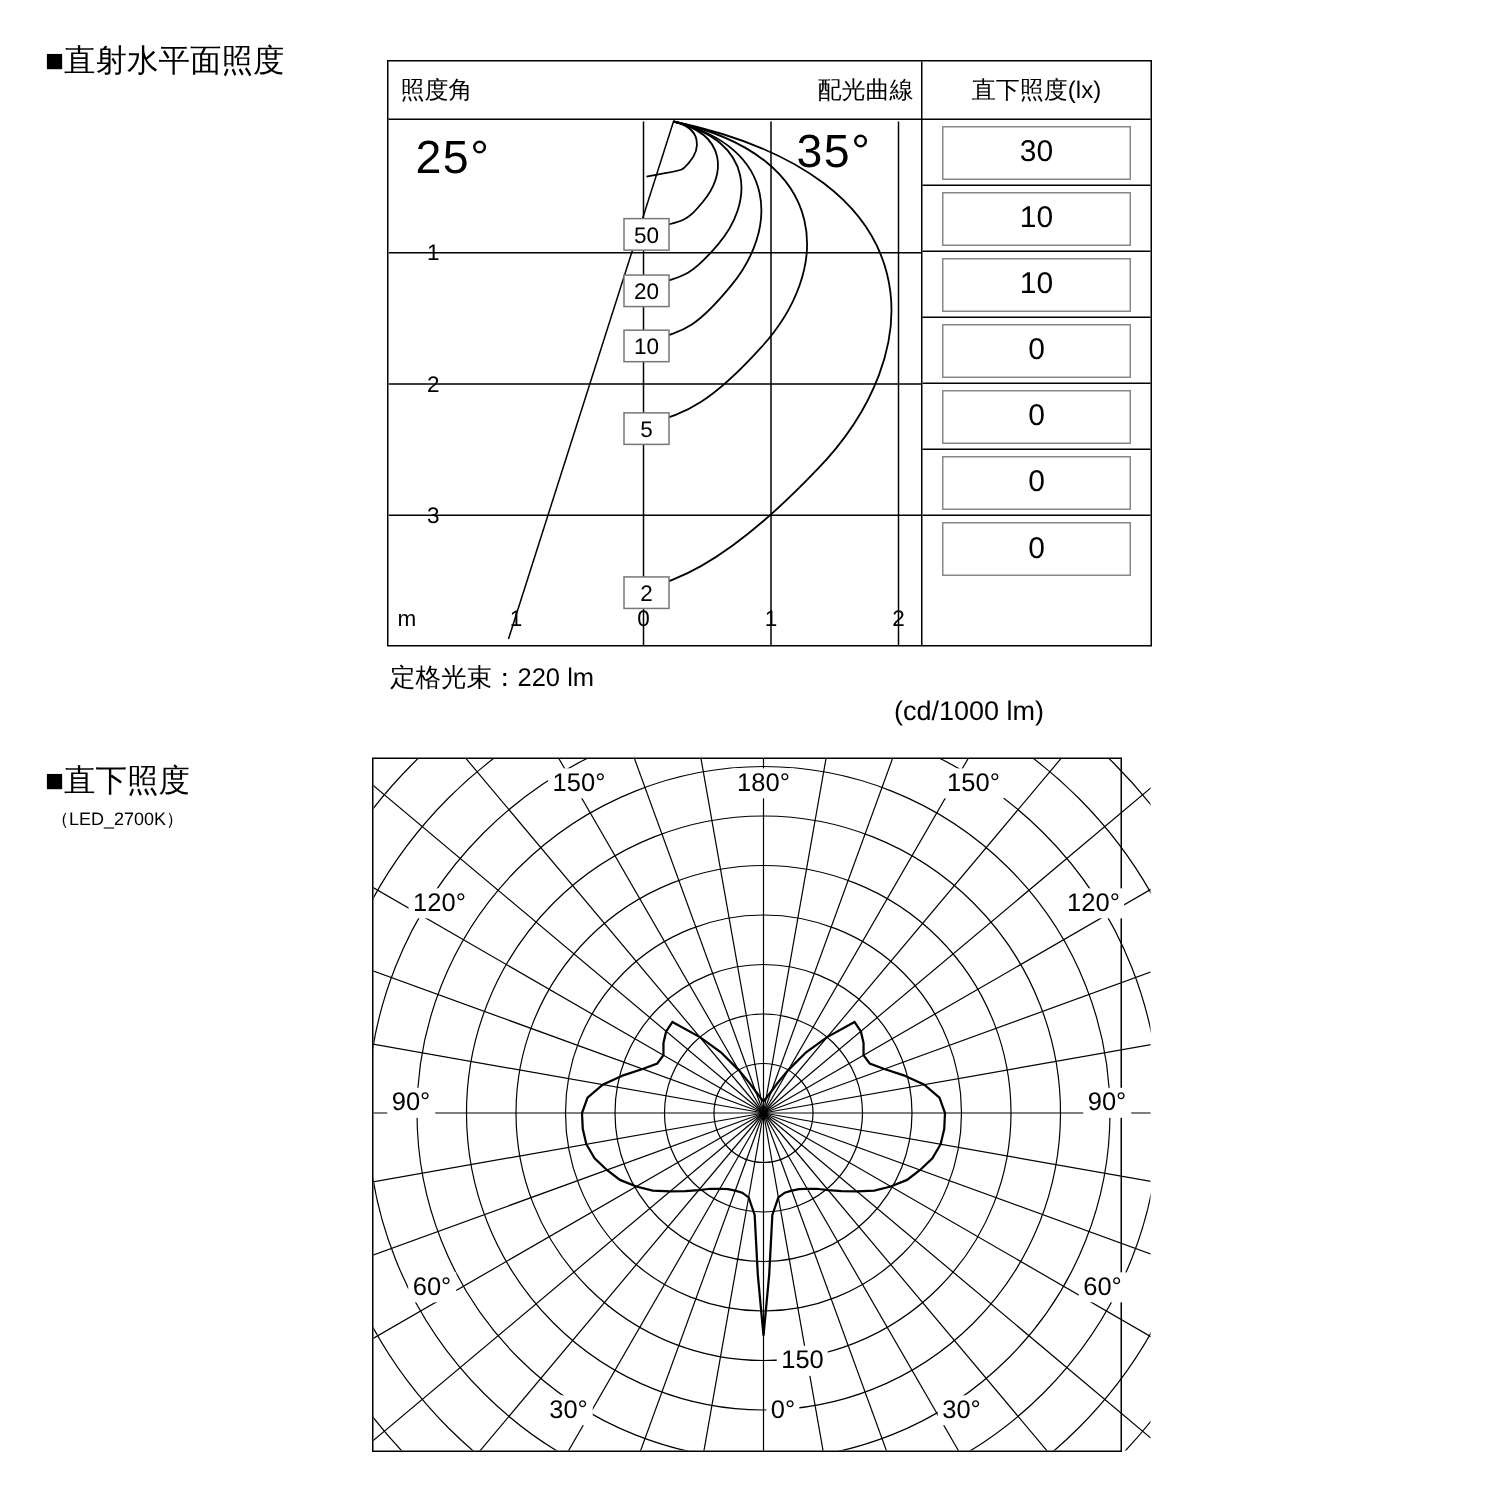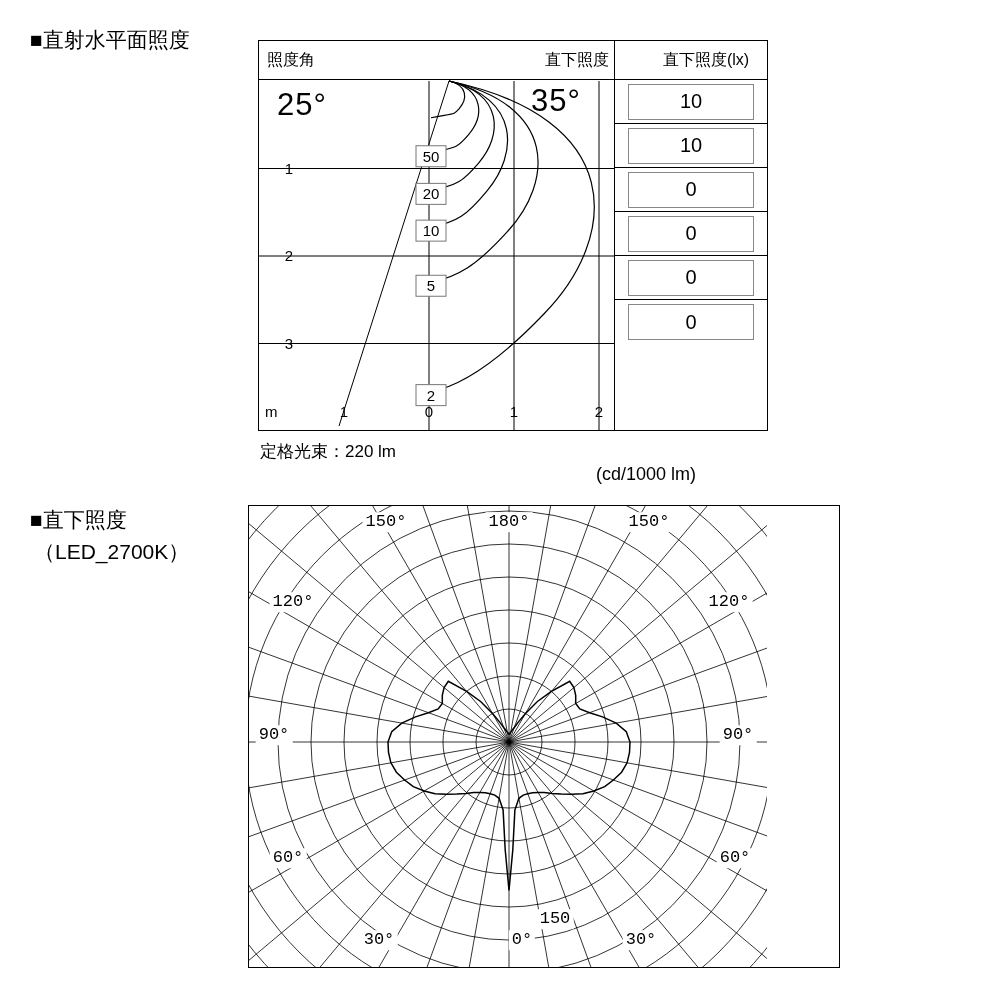--- a/index.html
+++ b/index.html
@@ -3,21 +3,21 @@
 <meta charset="utf-8">
 <style>
   * { margin:0; padding:0; box-sizing:border-box; }
   html,body { width:1000px; height:1000px; background:#fff; color:#000;
     font-family:"Liberation Sans","DejaVu Sans",sans-serif; position:relative; overflow:hidden; }
   .abs { position:absolute; }
   .chart-box { position:absolute; border:1px solid #000; background:#fff; }
   .hdr { position:absolute; font-size:16px; white-space:nowrap; }
   .big-angle { position:absolute; font-size:31px; letter-spacing:1px; white-space:nowrap; }
   .sec-title { position:absolute; font-size:21px; white-space:nowrap; }
-  .sub-title { position:absolute; font-size:21px; white-space:nowrap; }
+  .sub-title { position:absolute; font-size:12px; white-space:nowrap; }
   .note { position:absolute; font-size:17px; white-space:nowrap; }
   .unit-note { position:absolute; font-size:18px; white-space:nowrap; }
   #lx-rows { position:absolute; left:356px; top:39px; width:152px; height:352px; }
   .lx-row { height:44px; border-bottom:1px solid #000; display:flex; align-items:center; justify-content:center; }
   .lx-row:last-child { border-bottom:none; }
   .lx-cell { width:126px; height:36px; border:1px solid #888; display:flex; align-items:center; justify-content:center; font-size:20px; background:#fff; }
   .lbl { position:absolute; background:#fff; padding:0 3px; font-size:17px; white-space:nowrap;
     transform:translate(-50%,-50%); line-height:1.15; }
   svg { position:absolute; left:0; top:0; }
 </style>
@@ -63,27 +63,30 @@
       <text x="85" y="376" font-size="15" text-anchor="middle" fill="#000" font-family="Liberation Sans, DejaVu Sans, sans-serif">1</text>
       <text x="170" y="376" font-size="15" text-anchor="middle" fill="#000" font-family="Liberation Sans, DejaVu Sans, sans-serif">0</text>
       <text x="255" y="376" font-size="15" text-anchor="middle" fill="#000" font-family="Liberation Sans, DejaVu Sans, sans-serif">1</text>
       <text x="340" y="376" font-size="15" text-anchor="middle" fill="#000" font-family="Liberation Sans, DejaVu Sans, sans-serif">2</text>
     </svg>
 
   <div class="abs" style="left:0; top:38px; width:508px; height:1px; background:#000;"></div>
   <div class="abs" style="left:355px; top:0; width:1px; height:389px; background:#000;"></div>
 
   <div class="hdr" style="left:8px; top:9px;">照度角</div>
-  <div class="hdr" style="left:240px; top:9px; width:110px; text-align:right;">直下照度</div>
-  <div class="hdr" style="left:371px; top:9px; width:152px; text-align:center;">直下照度(lx)</div>
+  <div class="hdr" style="left:240px; top:9px; width:110px; text-align:right;">配光曲線</div>
+  <div class="hdr" style="left:356px; top:9px; width:152px; text-align:center;">直下照度(lx)</div>
 
   <div class="big-angle" style="left:18px; top:46px;text-align:center;">25°</div>
   <div class="big-angle" style="left:272px; top:42px;">35°</div>
 
   <div id="lx-rows">
+      <div class="lx-row">
+        <div class="lx-cell">30</div>
+      </div>
       <div class="lx-row">
         <div class="lx-cell">10</div>
       </div>
       <div class="lx-row">
         <div class="lx-cell">10</div>
       </div>
       <div class="lx-row">
         <div class="lx-cell">0</div>
       </div>
       <div class="lx-row">
@@ -98,21 +101,21 @@
     </div>
 </div>
 
 <div class="note" style="left:260px; top:440px;">定格光束：220 lm</div>
 
 <div class="unit-note" style="left:596px; top:464px;">(cd/1000 lm)</div>
 
 <div class="sec-title" style="left:30px; top:506px;">■直下照度</div>
 <div class="sub-title" style="left:34px; top:538px;">（LED_2700K）</div>
 
-<div class="chart-box" style="left:248px; top:505px; width:592px; height:463px;font-family:Liberation Mono, monospace;">
+<div class="chart-box" style="left:248px; top:505px; width:500px; height:463px;">
   <svg id="polar-svg" width="518" height="461" viewBox="0 0 518 461">
       <g stroke="#000" stroke-width="0.8" fill="none">
         <circle cx="260" cy="236" r="33.0"></circle>
         <circle cx="260" cy="236" r="66.0"></circle>
         <circle cx="260" cy="236" r="99.0"></circle>
         <circle cx="260" cy="236" r="132.0"></circle>
         <circle cx="260" cy="236" r="165.0"></circle>
         <circle cx="260" cy="236" r="198.0"></circle>
         <circle cx="260" cy="236" r="231.0"></circle>
         <circle cx="260" cy="236" r="264.0"></circle>
@@ -165,14 +168,14 @@
       <div class="lbl" style="left: 44px; top: 96px;">120°</div>
       <div class="lbl" style="left: 480px; top: 96px;">120°</div>
       <div class="lbl" style="left: 25px; top: 229px;">90°</div>
       <div class="lbl" style="left: 489px; top: 229px;">90°</div>
       <div class="lbl" style="left: 39px; top: 352px;">60°</div>
       <div class="lbl" style="left: 486px; top: 352px;">60°</div>
       <div class="lbl" style="left: 130px; top: 434px;">30°</div>
       <div class="lbl" style="left: 273px; top: 434px;">0°</div>
       <div class="lbl" style="left: 392px; top: 434px;">30°</div>
     </div>
-  <div class="lbl" style="left:286px; top:413px;margin-left:20px;">150</div>
+  <div class="lbl" style="left:286px; top:401px;">150</div>
 </div>
 
 </body></html>

